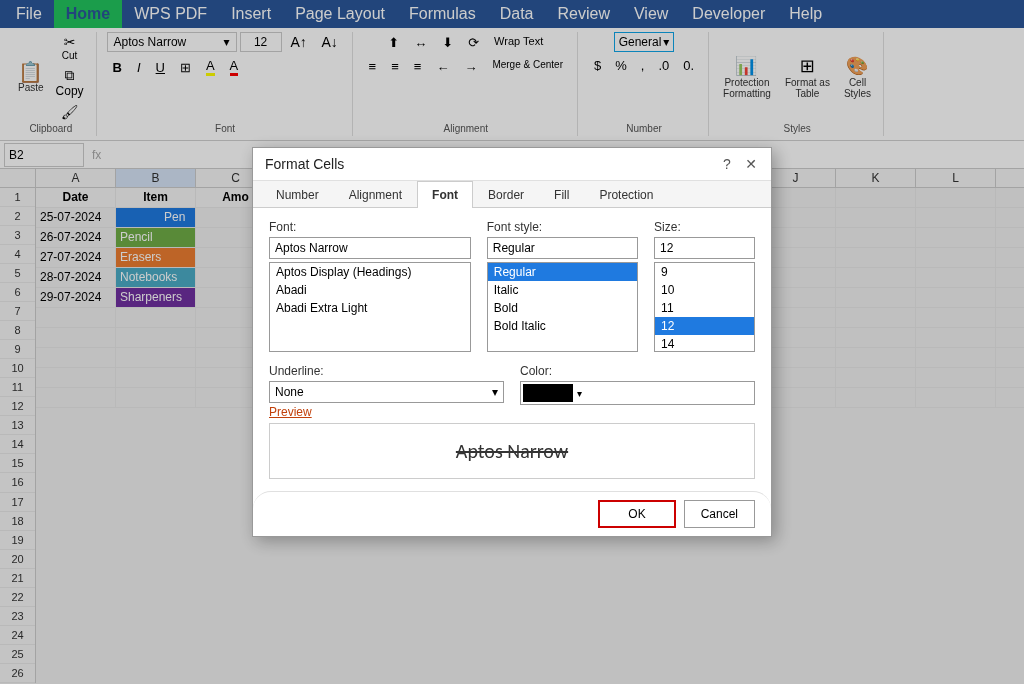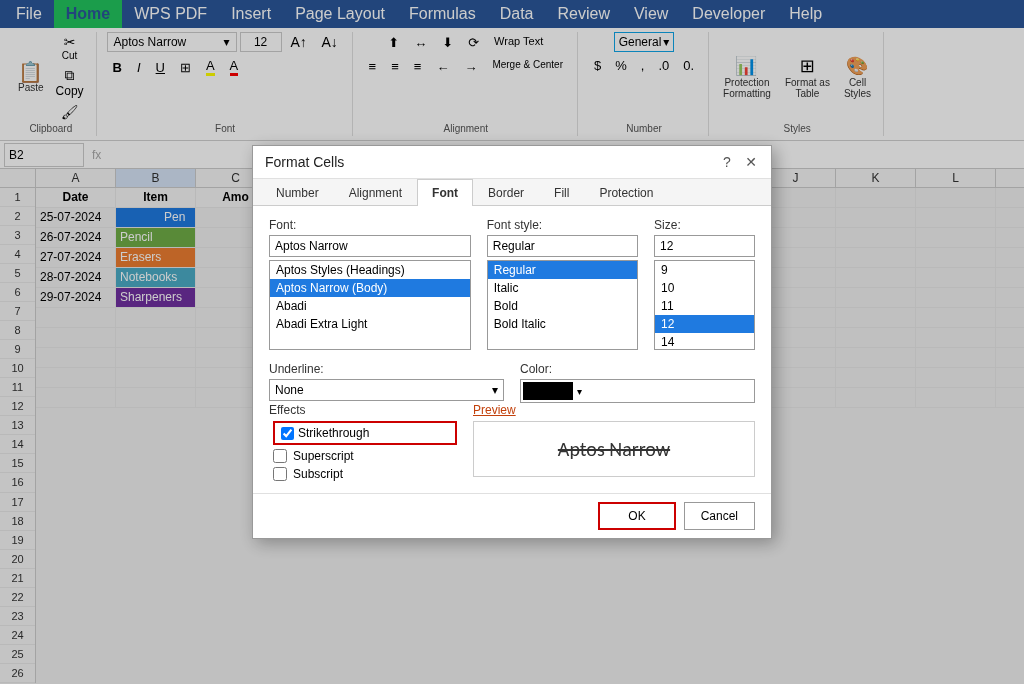--- a/index.html
+++ b/index.html
@@ -75,21 +75,21 @@
     .effects-group { display: flex; flex-direction: column; gap: 4px; padding-left: 4px; }
     .checkbox-row { display: flex; align-items: center; gap: 6px; font-size: 12px; }
     .checkbox-row input[type=checkbox] { width: 14px; height: 14px; }
     .checkbox-highlighted { border: 2px solid #c00; padding: 3px 6px; display: inline-flex; align-items: center; gap: 4px; }
     .preview-label { font-size: 12px; color: #c2410c; margin-bottom: 4px; text-decoration: underline; }
     .preview-box { border: 1px solid #ccc; height: 56px; display: flex; align-items: center; justify-content: center; }
     .preview-text { font-family: 'Aptos', 'Calibri', Arial; font-size: 20px; text-decoration: line-through; color: #333; }
 
     .info-text { font-size: 11px; color: #555; margin-bottom: 10px; line-height: 1.4; }
 
-    .dialog-footer { display: flex; justify-content: flex-end; gap: 8px; padding: 8px 16px; border-top: 1px solid #e0e0e0; }
+    .dialog-footer { display: flex; justify-content: flex-end; gap: 8px; padding: 8px 16px; border-top: 1px solid #e0e0e0; border-radius: 18px; }
     .dialog-ok-btn { padding: 5px 28px; background: #fff; border: 2px solid #c00; font-size: 12px; cursor: pointer; }
     .dialog-cancel-btn { padding: 5px 16px; background: #fff; border: 1px solid #999; font-size: 12px; cursor: pointer; }
 
     
     .color-swatch-row { display: flex; align-items: center; border: 1px solid #999; padding: 2px; }
     .color-swatch { width: 50px; height: 18px; background: #000; display: inline-block; }
     .color-dropdown-arrow { padding: 0 4px; font-size: 10px; cursor: pointer; }
 
     
     .font-name-box { border: 1px solid #ccc; padding: 2px 6px; font-size: 12px; width: 130px; display: flex; align-items: center; justify-content: space-between; cursor: pointer; }
@@ -497,22 +497,21 @@
     </div>
 
     <div class="dialog-body">
 
       <div class="font-section">
 
         <div class="font-col" style="flex:2;">
           <div class="font-col-label">Font:</div>
           <input class="font-list-input" value="Aptos Narrow" style="">
           <div class="font-listbox">
-            <div class="font-listbox-item">Aptos Styles (Headings)</div>
-            <div class="font-listbox-item selected">Aptos Narrow (Body)</div>
+            <div class="font-listbox-item">Aptos Display (Headings)</div>
             <div class="font-listbox-item">Abadi</div>
             <div class="font-listbox-item">Abadi Extra Light</div>
 
           </div>
         </div>
 
         <div class="font-col" style="flex:1.5;">
           <div class="font-col-label">Font style:</div>
           <input class="font-list-input" value="Regular" style="">
           <div class="font-listbox">
@@ -549,37 +548,20 @@
           <div class="section-label">Color:</div>
           <div class="color-swatch-row">
             <span class="color-swatch"></span>
             <span class="color-dropdown-arrow">▾</span>
           </div>
         </div>
       </div>
 
       <div style="display:flex;gap:16px;">
 
-        <div style="flex:1;">
-          <div class="effects-label">Effects</div>
-          <div class="effects-group">
-            <div class="checkbox-highlighted">
-              <input type="checkbox" checked="" style="">
-              <span>Strikethrough</span>
-            </div>
-            <div class="checkbox-row">
-              <input type="checkbox" style="">
-              <span>Superscript</span>
-            </div>
-            <div class="checkbox-row">
-              <input type="checkbox" style="">
-              <span>Subscript</span>
-            </div>
-          </div>
-        </div>
 
         <div style="flex:1.5;">
           <div class="preview-label">Preview</div>
           <div class="preview-box">
             <span class="preview-text">Aptos Narrow</span>
           </div>
         </div>
       </div>
 
     </div>

